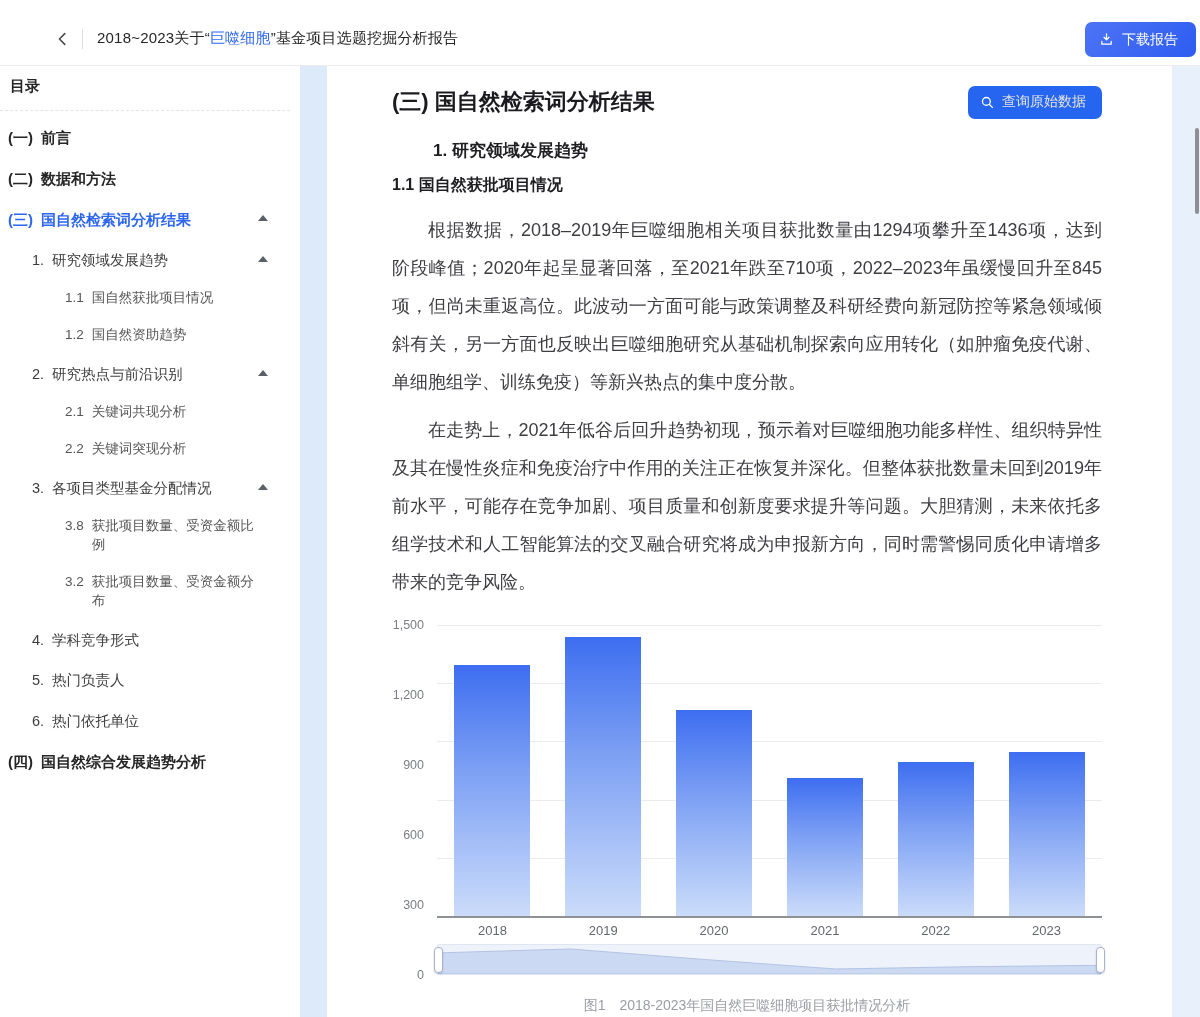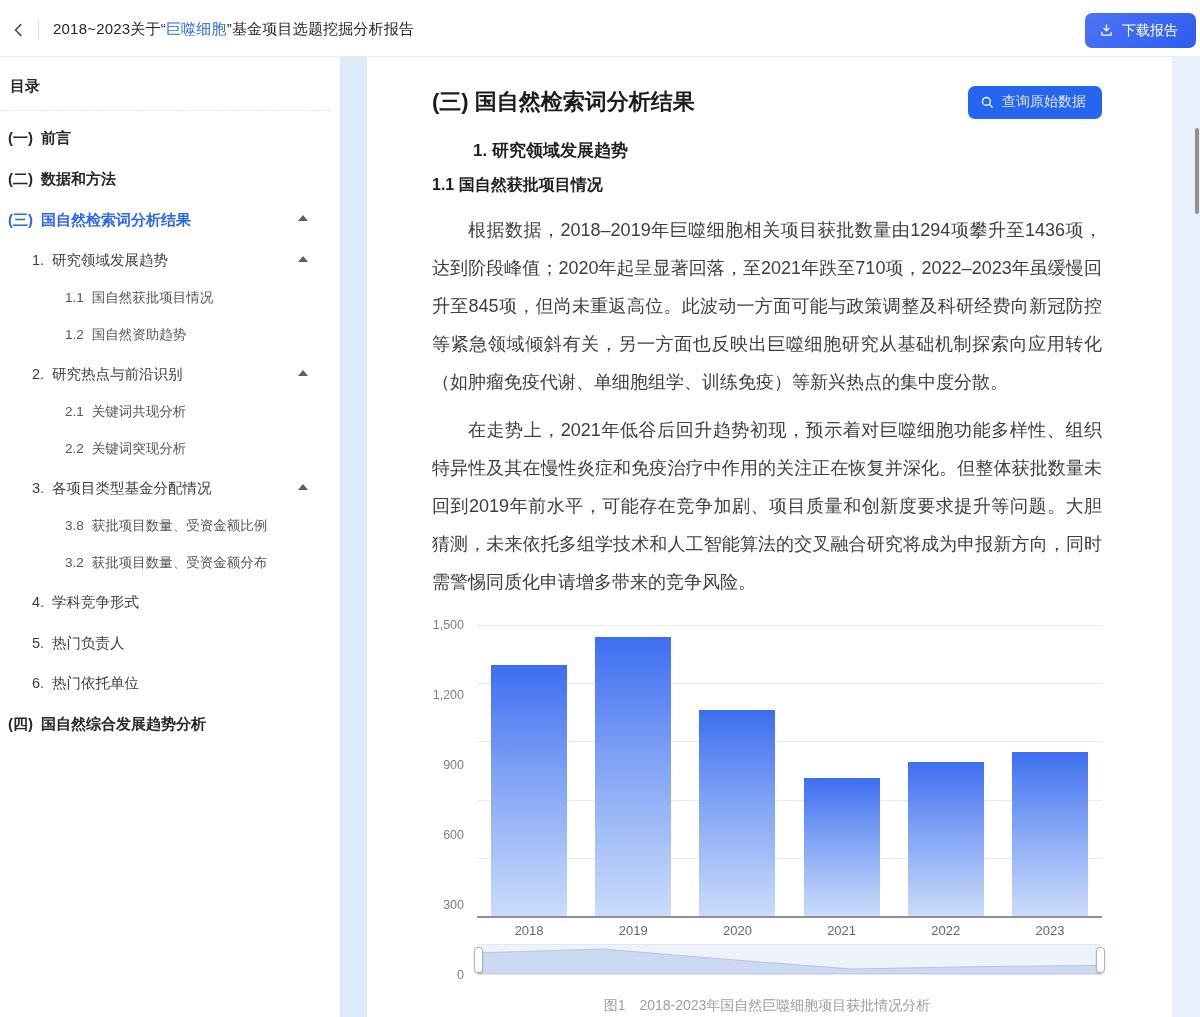--- a/index.html
+++ b/index.html
@@ -1,33 +1,33 @@
 <!DOCTYPE html>
 <html><head>
 <meta charset="utf-8">
 <style>
   * { margin:0; padding:0; box-sizing:border-box; }
   html,body { width:1200px; height:1017px; overflow:hidden; background:#fff;
     font-family:"Liberation Sans","DejaVu Sans",sans-serif; }
 
   
-  .topbar { position:absolute; top:3px; left:0; width:1200px; height:54px; background:#fff;
-    border-bottom:1px solid #ececf0; display:flex; align-items:center; z-index:10; }
+  .topbar { position:absolute; top:12px; left:0; width:1200px; height:54px; background:#fff;
+    border-bottom:1px solid #ececf0; display:flex; align-items:center; z-index:10;padding-left:44px; }
   .back-btn { width:38px; height:54px; display:flex; align-items:center; justify-content:center; cursor:pointer; }
   .topbar-divider { width:1px; height:20px; background:#e0e0e4; }
   .doc-title { margin-left:14px; font-size:15px; color:#262626; font-weight:500; letter-spacing:.2px; }
   .doc-title .hl { color:#2D66F0; }
   .download-btn { position:absolute; right:4px; top:10px; height:35px; padding:0 18px 0 14px;
     background:linear-gradient(135deg,#4d74f6,#2d5cf0); color:#fff; border:none; border-radius:7px;
     font-size:14px; display:flex; align-items:center; gap:8px; cursor:pointer;
     font-family:inherit; }
 
   
   .layout { position:absolute; top:55px; left:0; width:1200px; height:962px; display:flex; }
-  .sidebar { width:340px; background:#fff; padding:14px 0 0 0; flex:none; }
+  .sidebar { width:300px; background:#fff; padding:14px 0 0 0; flex:none; }
   .gap-strip { width:27px; background:#dceafa; flex:none; }
   .content { flex:1; background:#fff; overflow:hidden; position:relative;border-radius:26px; }
   .right-strip { width:28px; background:#e7f0fb; flex:none; position:relative; }
   .v-scrollbar-thumb { position:absolute; right:1px; top:73px; width:4px; height:86px;
     background:#8f8f93; border-radius:2px; cursor:pointer; }
 
   
   .toc-title { font-size:15px; font-weight:bold; color:#262626; padding:8px 16px 14px 10px; }
   .toc-divider { border-bottom:1px dashed #e3e3e8; margin:0 10px 6px 0; }
   .toc-item { position:relative; padding:10px 40px 10px 8px; font-size:15px; color:#262626;

